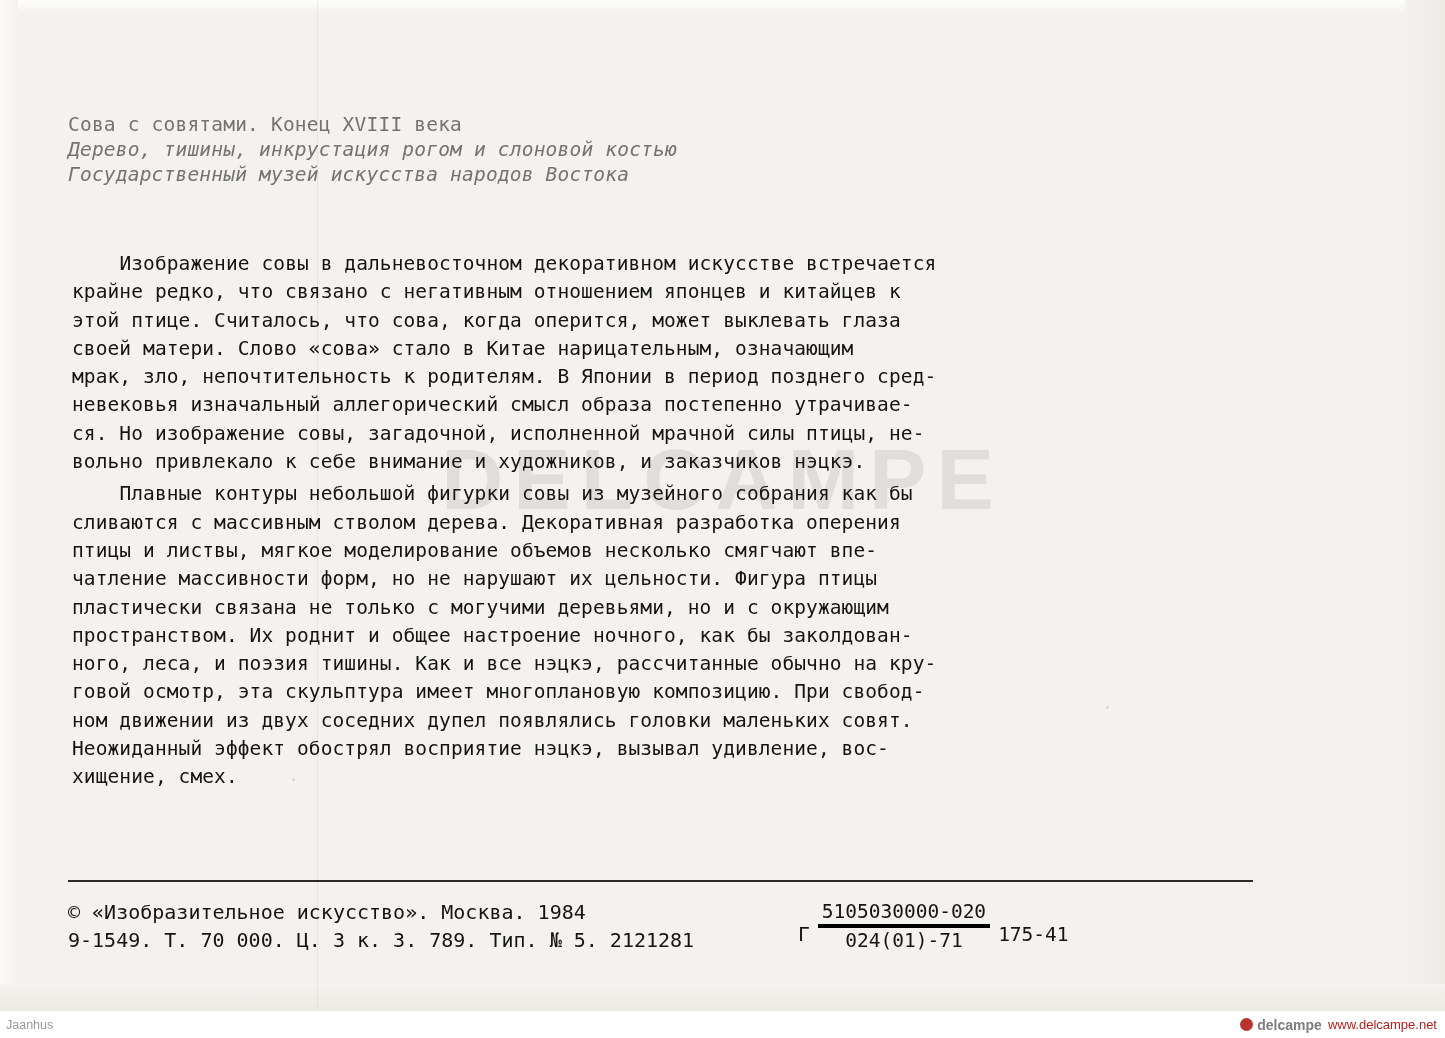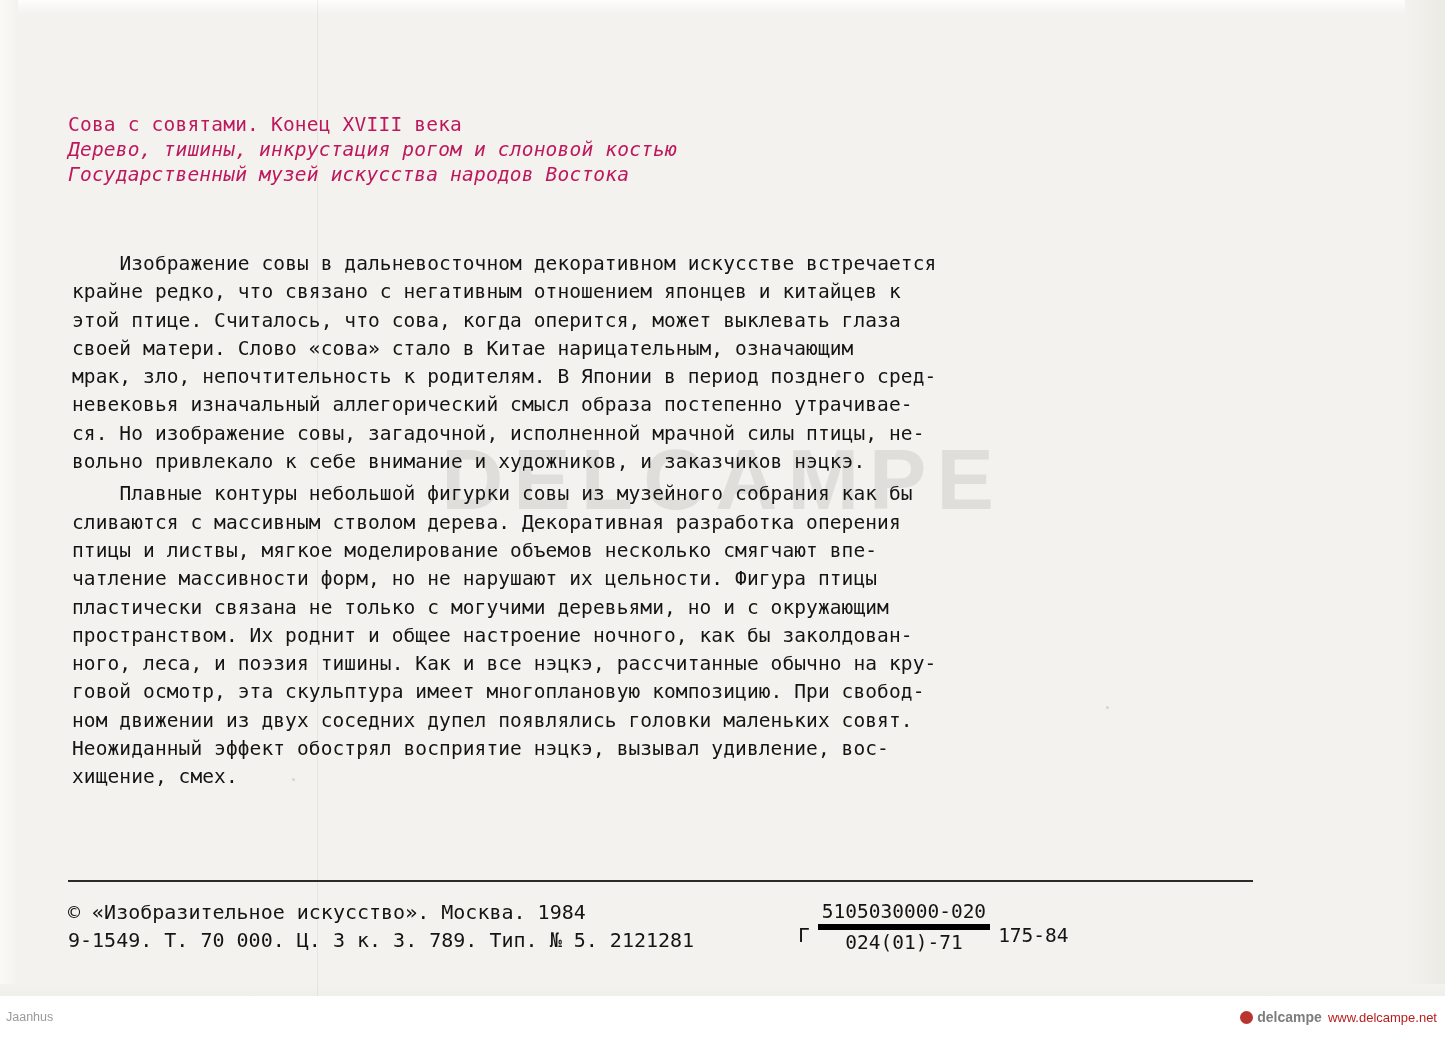--- a/index.html
+++ b/index.html
@@ -73,21 +73,21 @@
     left: 68px;
     top: 0;
     width: 1320px;
   }
 
   .title-block {
     position: absolute;
     top: 112px;
     left: 0;
     width: 1200px;
-    color: #be185d;
+    color: #737373;
   }
   .title-line {
     font-family: "DejaVu Sans Mono", monospace;
     font-size: 19.5px;
     line-height: 25px;
     letter-spacing: 0.2px;
     white-space: nowrap;
   }
   .title-line.italic {
     font-style: italic;
@@ -155,40 +155,40 @@
     margin-right: 8px;
     padding-top: 16px;
   }
   .fraction {
     display: inline-block;
     text-align: center;
   }
   .fraction .num {
     display: block;
     padding: 0 4px 1px 4px;
-    border-bottom: 6px solid #000000;
+    border-bottom: 4px solid #000000;
     white-space: nowrap;
   }
   .fraction .den {
     display: block;
     padding: 1px 4px 0 4px;
     white-space: nowrap;
   }
   .footer-right .code {
     margin-left: 8px;
     padding-top: 16px;
     white-space: nowrap;
   }
 
   
   .bottom-bar {
     position: absolute;
     left: 0; bottom: 0;
     width: 1445px;
-    height: 42px;
+    height: 27px;
     background: #ffffff;
     display: flex;
     align-items: center;
     justify-content: space-between;
     font-family: "Liberation Sans", sans-serif;
     font-size: 12.5px;
     color: #9a9a9a;
   }
   .bottom-left {
     padding-left: 6px;
@@ -277,21 +277,21 @@
       <div class="footer-line">© «Изобразительное искусство». Москва. 1984</div>
       <div class="footer-line">9-1549. Т. 70 000. Ц. 3 к. З. 789. Тип. № 5. 2121281</div>
     </div>
 
     <div class="footer-right">
       <span class="gamma">Г</span>
       <span class="fraction">
         <span class="num">5105030000-020</span>
         <span class="den">024(01)-71</span>
       </span>
-      <span class="code">175-84</span>
+      <span class="code">175-41</span>
     </div>
   </div>
 </div>
 
 <div class="bottom-bar">
   <div class="bottom-left">Jaanhus</div>
   <div class="bottom-right">
     <span class="delcampe-logo">
       <span class="delcampe-mark"></span>
       <span>delcampe</span>

